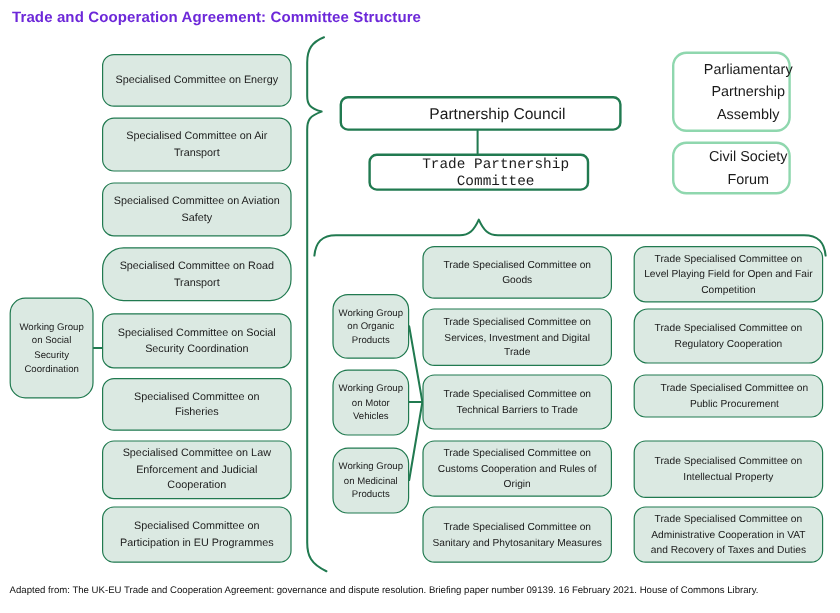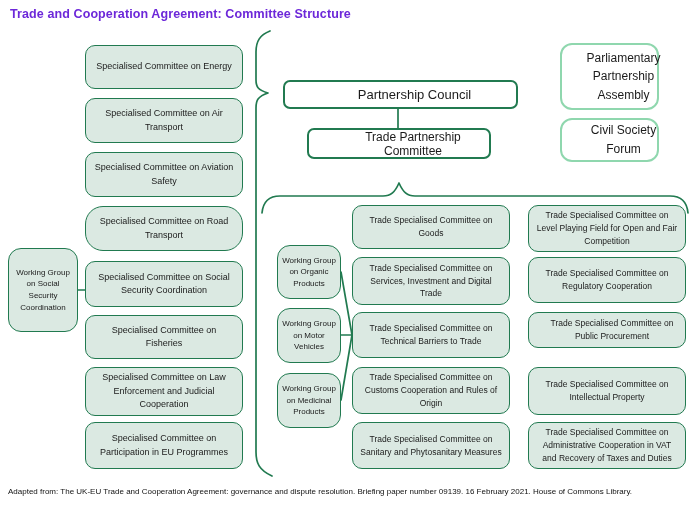--- a/index.html
+++ b/index.html
@@ -39,21 +39,21 @@
     background:var(--fill-green);border:1.5px solid var(--dark-green);
     border-radius:13px;font-size:8px;line-height:1.45;padding:2px 4px;
   }
   .wg-left{left:8px;top:248px;width:70px;height:84px;}
   .wg-mid{left:277px;width:64px;}
   .top-box{
     border:2px solid var(--dark-green);border-radius:7px;background:#fff;
     font-weight:400;
   }
   .pc{left:283px;top:80px;width:235px;height:29px;font-size:13px;}
-  .tpc{left:307px;top:128px;width:184px;height:31px;font-size:12px;}
+  .tpc{left:307px;top:128px;width:184px;height:31px;font-size:12px;font-family:Liberation Mono, monospace;}
   .side-box{
     border:2px solid var(--mint);border-radius:12px;background:#fff;
     left:560px;width:99px;font-size:12px;line-height:1.55;
   }
   .ppa{top:43px;height:67px;}
   .csf{top:118px;height:44px;}
   #wires{position:absolute;left:0;top:0;width:700px;height:511px;pointer-events:none;}
   #wires path{fill:none;stroke:var(--dark-green);stroke-width:1.7;stroke-linecap:round;stroke-linejoin:round;}
 </style>
 </head>
@@ -137,21 +137,21 @@
   <div class="box tc col1" style="top:367px;height:47px;">
       <span>Trade Specialised Committee on Customs Cooperation and Rules of Origin</span>
     </div>
   <div class="box tc col1" style="top:422px;height:47px;">
       <span>Trade Specialised Committee on Sanitary and Phytosanitary Measures</span>
     </div>
 
   <div class="box tc col2" style="top:205px;height:47px;">
       <span>Trade Specialised Committee on Level Playing Field for Open and Fair Competition</span>
     </div>
-  <div class="box tc col2" style="top:257px;height:46px;">
+  <div class="box tc col2" style="top:257px;height:46px;border-radius:12px;">
       <span>Trade Specialised Committee on Regulatory Cooperation</span>
     </div>
   <div class="box tc col2" style="top:312px;height:36px;padding-left:16px;">
       <span>Trade Specialised Committee on Public Procurement</span>
     </div>
   <div class="box tc col2" style="top:367px;height:48px;">
       <span>Trade Specialised Committee on Intellectual Property</span>
     </div>
   <div class="box tc col2" style="top:422px;height:47px;">
       <span>Trade Specialised Committee on Administrative Cooperation in VAT and Recovery of Taxes and Duties</span>

